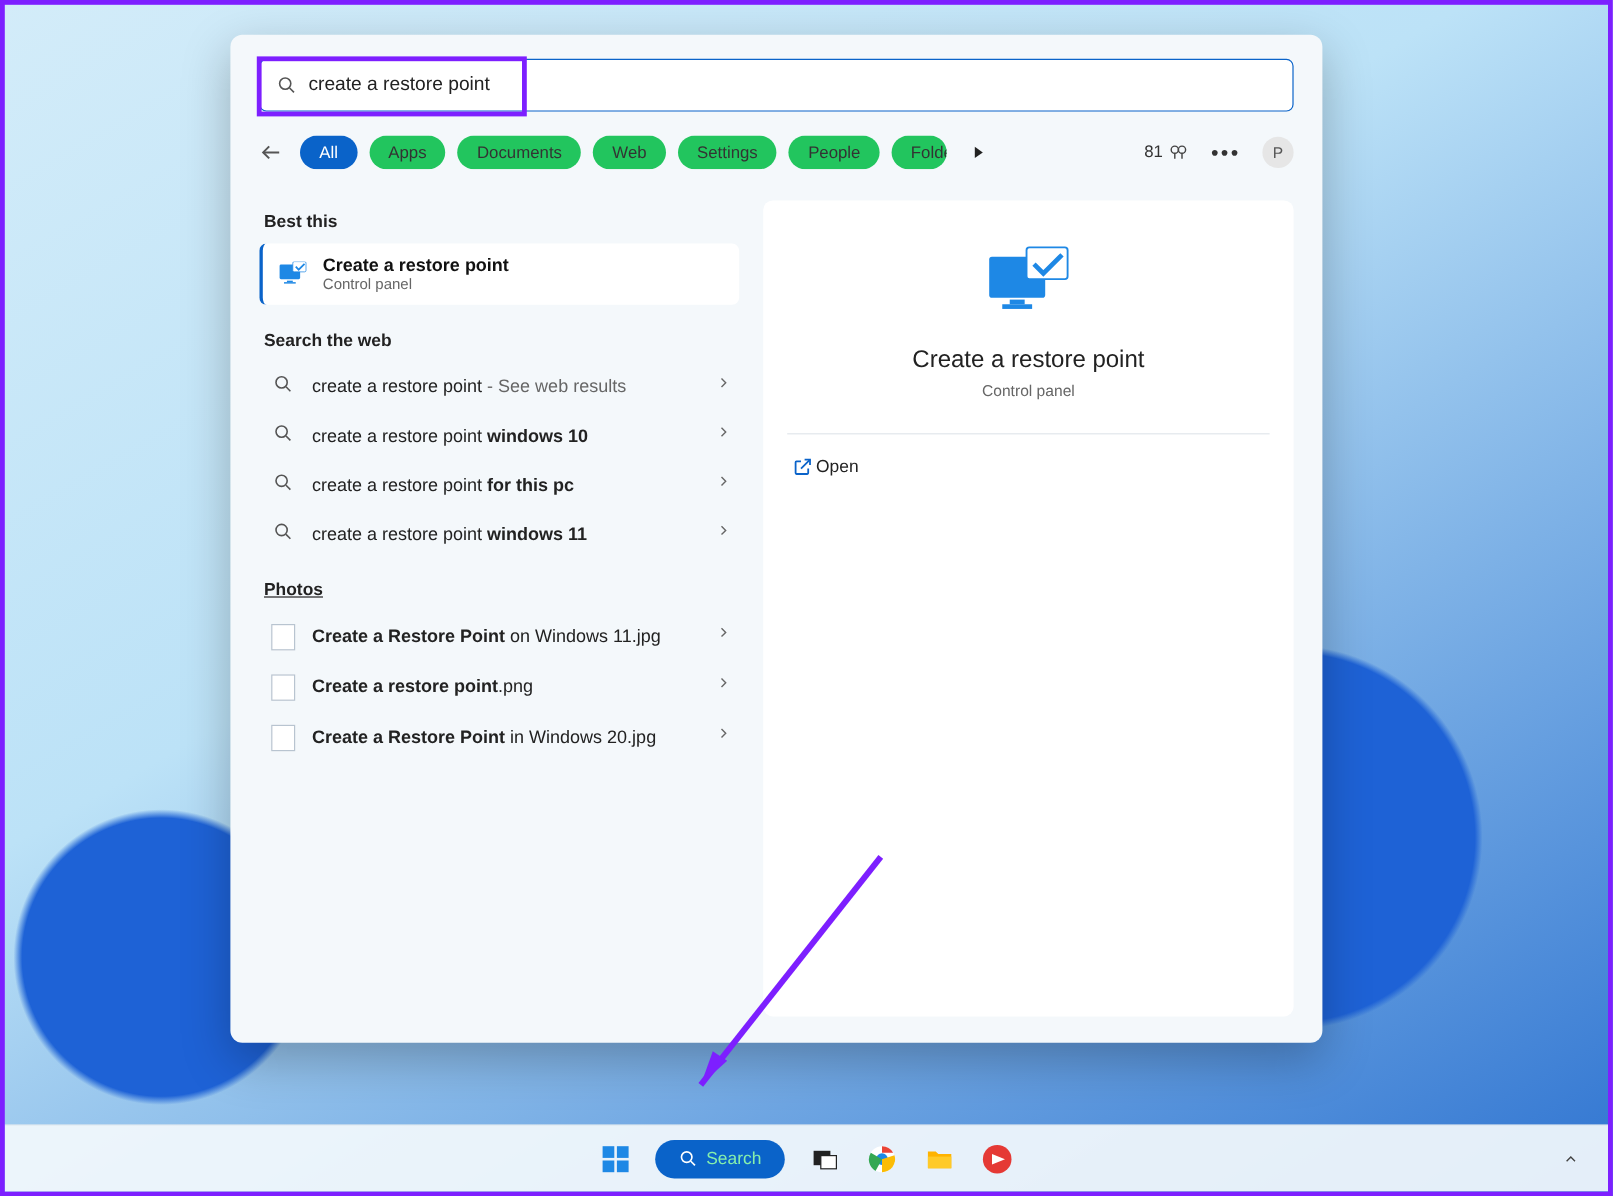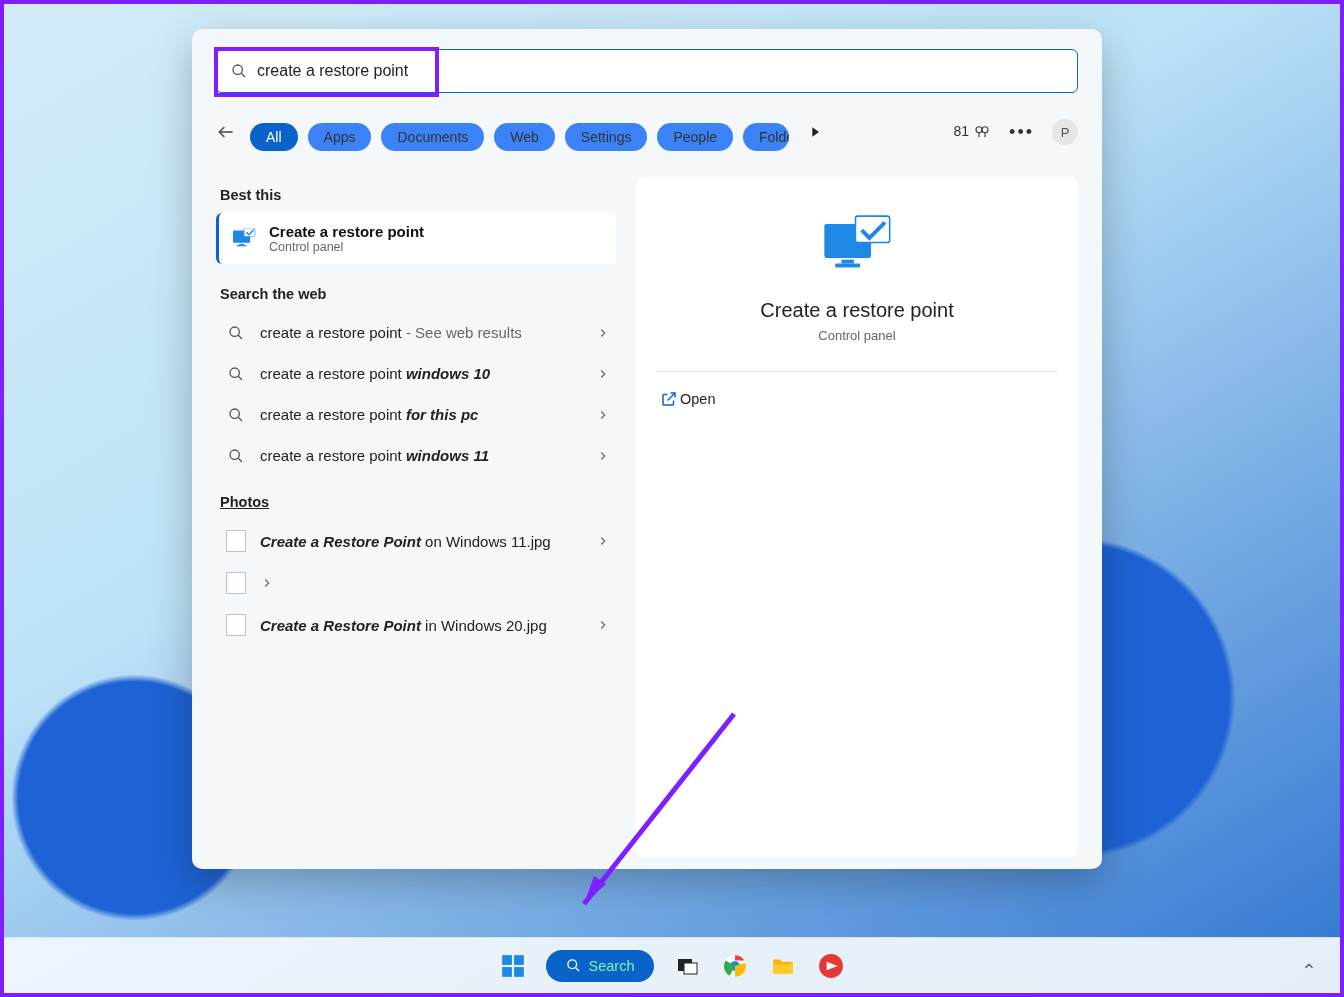--- a/index.html
+++ b/index.html
@@ -42,24 +42,24 @@
   .search-box input {
     flex:1; border:none; outline:none; font-size:16px; color:#222;
     background:transparent;
   }
 
   
   .filter-row {
     display:flex; align-items:center; gap:14px; margin-top:20px;
   }
   .back-arrow { width:20px; height:20px; stroke:#555; cursor:pointer; }
-  .pills { display:flex; gap:10px; overflow:hidden; max-width:560px;margin-top:10px; }
+  .pills { display:flex; gap:10px; overflow:hidden; max-width:560px; }
   .pill {
     padding:6px 16px; border-radius:18px; font-size:14px; color:#333;
-    background:#3b82f6; cursor:pointer; white-space:nowrap;
+    background:#22c55e; cursor:pointer; white-space:nowrap;
   }
   .pill.active { background:#0a63c9; color:#fff; }
   .scroll-more { width:16px;height:16px; fill:#222; margin-left:4px; cursor:pointer;}
   .right-icons { margin-left:auto; display:flex; align-items:center; gap:18px; color:#333; font-size:14px;}
   .dots { font-size:18px; letter-spacing:2px; cursor:pointer;}
   .avatar { width:26px;height:26px;border-radius:50%;background:#e6e6e6;display:flex;align-items:center;justify-content:center;font-size:13px;color:#555;}
 
   
   .body-cols { display:flex; gap:20px; margin-top:26px; height:680px;}
   .left-col { width:400px; }
@@ -68,28 +68,28 @@
   .section-h { font-size:14.5px; font-weight:600; color:#222; margin:10px 0 10px 4px;}
   .best-match {
     background:#fff; border-radius:6px; padding:10px 12px; display:flex; align-items:center; gap:12px;
     border-left:3px solid #0a63c9; cursor:pointer;
   }
   .cp-icon { width:26px;height:22px; }
   .bm-title { font-size:15px; font-weight:600; color:#111;}
   .bm-sub   { font-size:12.5px; color:#666;}
 
   .web-item, .photo-item {
-    display:flex; align-items:center; gap:14px; padding:10px 6px 10px 10px; cursor:pointer;
+    display:flex; gap:14px; padding:10px 6px 10px 10px; cursor:pointer;
     border-radius:4px;
   }
   .web-item .mag, .photo-item .thumb { flex:0 0 20px;}
   .web-item .mag { width:16px;height:16px; stroke:#555;}
   .item-text { flex:1; font-size:15px; color:#222; line-height:1.4;}
   .item-text .light { color:#666; font-weight:400;}
-  .item-text b { font-weight:600;font-style:italic;}
+  .item-text b { font-weight:600;}
   .chev { width:14px;height:14px; stroke:#666; flex:0 0 14px;}
 
   .thumb { width:22px;height:22px;background:#fff;border:1px solid #b8c4d0;}
 
   
   .preview-icon { width:80px;height:70px; margin:10px auto 16px auto; display:block;}
   .preview-title { text-align:center; font-size:20px; color:#222;}
   .preview-sub { text-align:center; font-size:13px; color:#666; margin-top:6px;}
   .preview-hr { border:none; border-top:1px solid #e1e6eb; margin:28px 0 6px 0;}
   .open-row { display:flex; align-items:center; gap:2px; padding:12px 4px; cursor:pointer; border-radius:4px;}
@@ -235,20 +235,21 @@
 
       <div class="photo-item">
         <div class="thumb"></div>
         <div class="item-text"><b>Create a Restore Point</b><span> on Windows 11.jpg</span></div>
         <svg class="chev" viewBox="0 0 24 24" fill="none" stroke-width="2">
             <polyline points="9 6 15 12 9 18"></polyline>
           </svg>
       </div>
       <div class="photo-item">
         <div class="thumb"></div>
+        <div class="item-text"><b>Create a restore point</b><span>.png</span></div>
         <svg class="chev" viewBox="0 0 24 24" fill="none" stroke-width="2">
             <polyline points="9 6 15 12 9 18"></polyline>
           </svg>
       </div>
       <div class="photo-item">
         <div class="thumb"></div>
         <div class="item-text"><b>Create a Restore Point</b><span> in Windows 20.jpg</span></div>
         <svg class="chev" viewBox="0 0 24 24" fill="none" stroke-width="2">
             <polyline points="9 6 15 12 9 18"></polyline>
           </svg>

